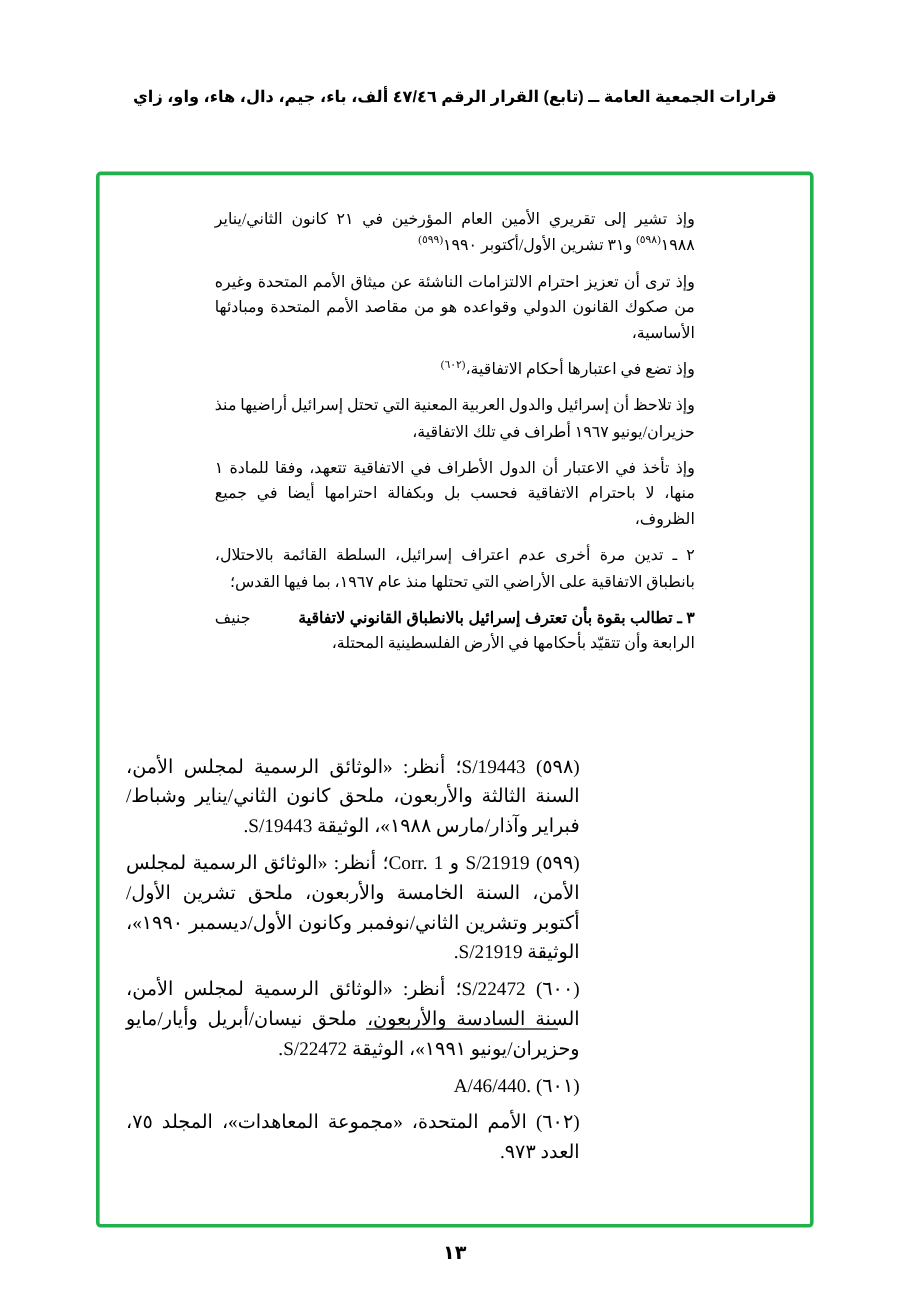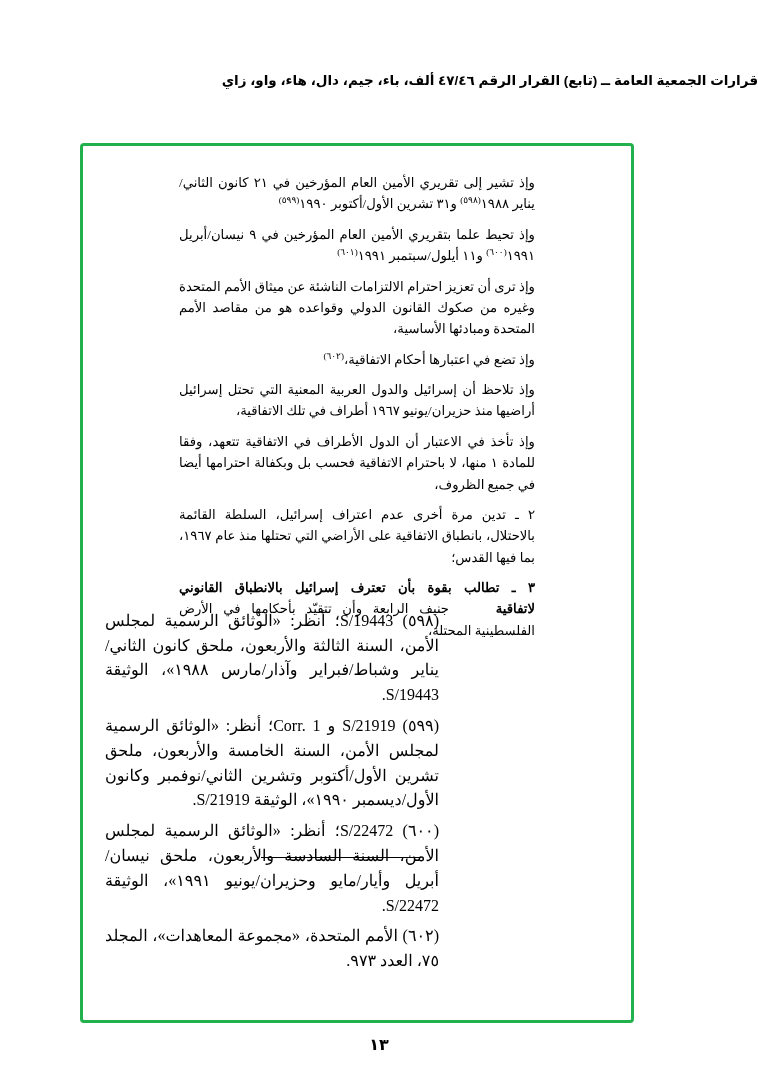--- a/index.html
+++ b/index.html
@@ -13,20 +13,21 @@
     height: 1078px;
     background: #ffffff;
     font-family: "Liberation Serif", "DejaVu Serif", serif;
     overflow: hidden;
   }
   .header-block {
     position: absolute;
     top: 72px;
     left: 0;
     width: 758px;
+    text-align: center;
   }
   .doc-title {
     font-family: "Liberation Sans", "DejaVu Sans", sans-serif;
     font-weight: bold;
     font-size: 13.5px;
     color: #000;
     line-height: 1.4;
     letter-spacing: 0;
   }
   .doc-source {
@@ -34,21 +35,21 @@
     font-weight: bold;
     font-size: 9.5px;
     color: #000;
     margin-top: 9px;
     line-height: 1.4;
   }
   .frame {
     position: absolute;
     top: 143px;
     left: 80px;
-    width: 554px;
+    width: 598px;
     height: 880px;
     border: 3px solid #22b14c;
     border-radius: 4px;
     box-sizing: border-box;
     background: #ffffff;
     padding-left: 28px;
   }
   .content {
     position: absolute;
     top: 26px;
@@ -122,24 +123,20 @@
 
   <div class="frame">
 
     <div class="content">
 
       <p class="para">
         <span>وإذ تشير إلى تقريري الأمين العام المؤرخين في ٢١ كانون الثاني/يناير ١٩٨٨</span><sup class="note">(٥٩٨)</sup>
         <span>و٣١ تشرين الأول/أكتوبر ١٩٩٠</span><sup class="note">(٥٩٩)</sup>
       </p>
 
-      <p class="para">
-        <span>وإذ تحيط علما بتقريري الأمين العام المؤرخين في ٩ نيسان/أبريل ١٩٩١</span><sup class="note">(٦٠٠)</sup>
-        <span>و١١ أيلول/سبتمبر ١٩٩١</span><sup class="note">(٦٠١)</sup>
-      </p>
 
       <p class="para">وإذ ترى أن تعزيز احترام الالتزامات الناشئة عن ميثاق الأمم المتحدة وغيره من صكوك القانون الدولي وقواعده هو من مقاصد الأمم المتحدة ومبادئها الأساسية،</p>
 
       <p class="para">
         <span>وإذ تضع في اعتبارها أحكام الاتفاقية،</span><sup class="note">(٦٠٢)</sup>
       </p>
 
       <p class="para">وإذ تلاحظ أن إسرائيل والدول العربية المعنية التي تحتل إسرائيل أراضيها منذ حزيران/يونيو ١٩٦٧ أطراف في تلك الاتفاقية،</p>
 
       <p class="para">وإذ تأخذ في الاعتبار أن الدول الأطراف في الاتفاقية تتعهد، وفقا للمادة ١ منها، لا باحترام الاتفاقية فحسب بل وبكفالة احترامها أيضا في جميع الظروف،</p>
@@ -163,20 +160,24 @@
       </p>
       <p class="note-item">
         <span>(٥٩٩)</span>
         <span>S/21919 و Corr. 1؛ أنظر: «الوثائق الرسمية لمجلس الأمن، السنة الخامسة والأربعون، ملحق تشرين الأول/أكتوبر وتشرين الثاني/نوفمبر وكانون الأول/ديسمبر ١٩٩٠»، الوثيقة S/21919.</span>
       </p>
       <p class="note-item">
         <span>(٦٠٠)</span>
         <span>S/22472؛ أنظر: «الوثائق الرسمية لمجلس الأمن، السنة السادسة والأربعون، ملحق نيسان/أبريل وأيار/مايو وحزيران/يونيو ١٩٩١»، الوثيقة S/22472.</span>
       </p>
       <p class="note-item">
+        <span>(٦٠١)</span>
+        <span class="ltr">A/46/440.</span>
+      </p>
+      <p class="note-item">
         <span>(٦٠٢)</span>
         <span>الأمم المتحدة، «مجموعة المعاهدات»، المجلد ٧٥، العدد ٩٧٣.</span>
       </p>
     </div>
 
   </div>
 
   <div class="page-number">١٣</div>
 
 </div>

